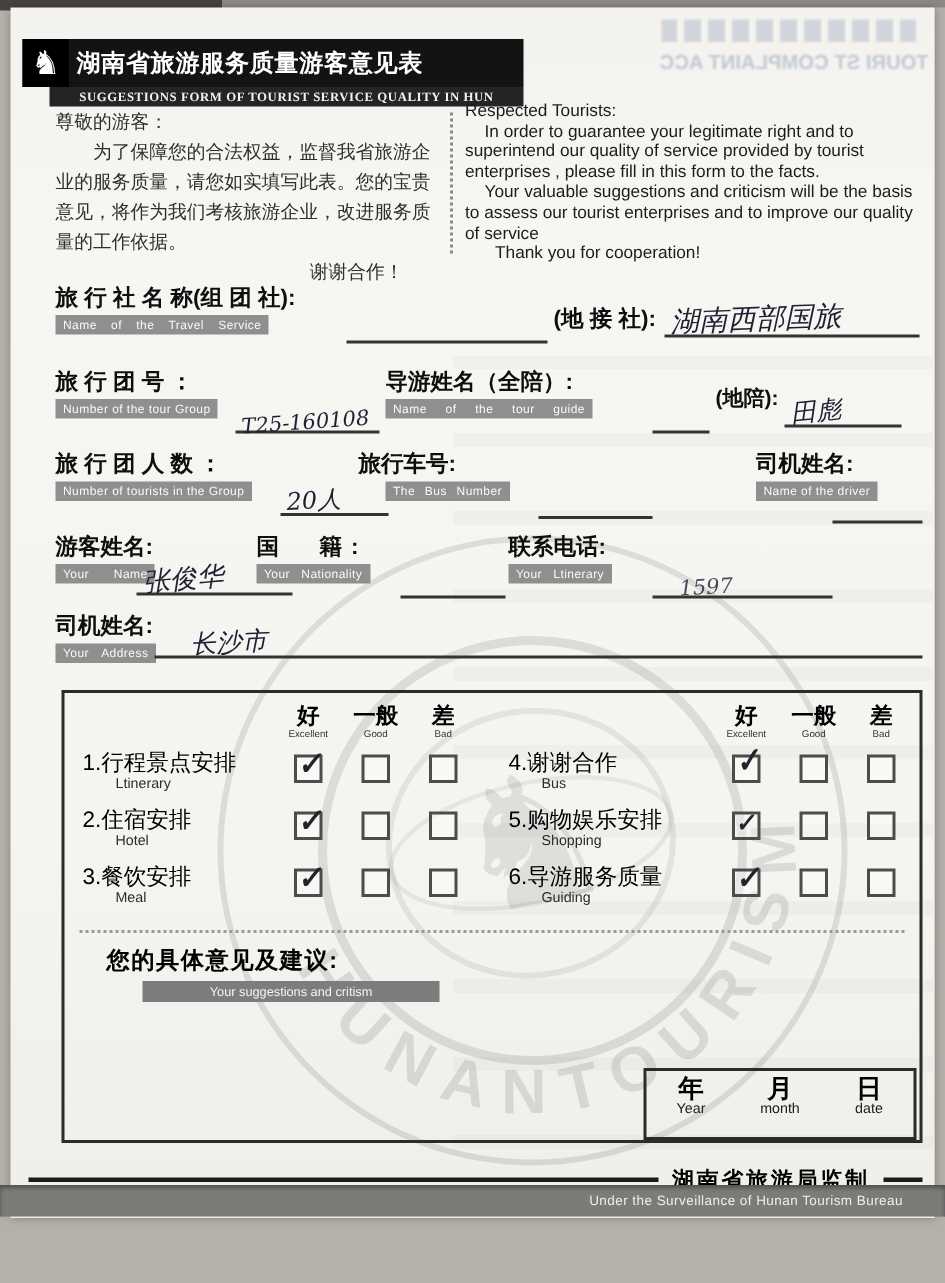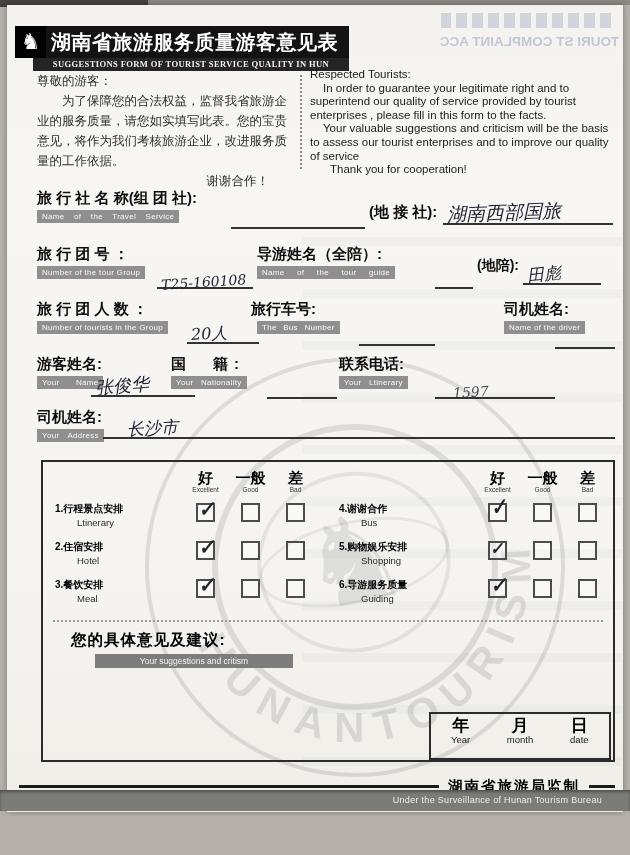--- a/index.html
+++ b/index.html
@@ -11,21 +11,21 @@
   
   .scan-top{position:absolute;left:0;top:0;width:630px;height:5px;background:#8d8a85;}
   .scan-top-dark{position:absolute;left:0;top:0;width:148px;height:7px;background:#45423f;}
   .bleed-grid{position:absolute;left:295px;top:232px;width:320px;height:540px;opacity:.38;
       background:repeating-linear-gradient(180deg,rgba(115,128,146,.14) 0 9px,transparent 9px 52px);}
   
   .title-bar{position:absolute;left:8px;top:21px;width:334px;height:32px;background:#131313;
              display:flex;align-items:center;}
   .horse-box{width:31px;height:32px;background:#000;color:#fff;font-size:22px;line-height:32px;
              text-align:center;flex:0 0 31px;}
-  .title-text{color:#fff;font-size:20px;font-weight:bold;padding-left:5px;white-space:nowrap;
+  .title-text{color:#fff;font-size:16px;font-weight:bold;padding-left:5px;white-space:nowrap;
               letter-spacing:.5px;}
   .subtitle-bar{position:absolute;left:26px;top:53px;width:316px;height:13px;background:#242424;
                 color:#f2f2f2;font-family:"Liberation Serif",serif;font-weight:bold;font-size:8.5px;
                 line-height:13px;text-align:center;letter-spacing:.4px;white-space:nowrap;}
   
   .bleed{position:absolute;left:368px;top:8px;width:244px;height:54px;transform:scaleX(-1);
          filter:blur(.7px);opacity:.6;}
   .bleed-cn{height:15px;width:170px;margin-left:8px;
       background:repeating-linear-gradient(90deg,#b9c2cf 0 11px,transparent 11px 16px);}
   .bleed-en{color:#9facc2;font-weight:bold;font-size:13.5px;margin-top:6px;white-space:nowrap;}
@@ -48,21 +48,21 @@
   .hw{position:absolute;bottom:-3px;left:4px;color:#1d2133;font-size:18px;white-space:nowrap;
       font-style:italic;font-family:"DejaVu Serif",serif;}
   
   .rate-box{position:absolute;left:34px;top:455px;width:570px;height:298px;border:2px solid #2b2b2b;}
   .rate-group{position:absolute;top:8px;display:grid;grid-template-rows:30px 38px 38px 38px;}
   .rg-left{left:12px;grid-template-columns:128px 45px 45px 45px;}
   .rg-right{left:296px;grid-template-columns:136px 45px 45px 45px;}
   .rh{text-align:center;}
   .rh-cn{font-weight:bold;font-size:15px;line-height:16px;}
   .rh-en{font-size:6.5px;color:#333;line-height:7px;}
-  .ri-cn{font-weight:bold;font-size:10px;white-space:nowrap;line-height:17px;}
+  .ri-cn{font-weight:normal;font-size:15px;white-space:nowrap;line-height:17px;}
   .ri-en{font-size:9.5px;color:#2b2b2b;padding-left:22px;line-height:11px;}
   .cbcell{display:flex;justify-content:center;align-items:flex-start;padding-top:3px;}
   .cb{width:15px;height:15px;border:2px solid #4c4c4c;position:relative;background:rgba(255,255,255,.35);}
   .check{position:absolute;top:-8px;left:0;font-size:20px;font-weight:bold;color:#23232e;
          transform:rotate(-6deg);font-style:italic;}
   .dot-div{position:absolute;left:10px;right:10px;top:158px;border-top:2px dotted #9a9a9a;}
   .sug-cn{position:absolute;left:28px;top:168px;font-weight:bold;font-size:15.5px;letter-spacing:1px;}
   .sug-en{position:absolute;left:52px;top:192px;width:198px;background:#7d7d7d;color:#f5f5f5;
           font-size:8.5px;text-align:center;padding:2px 0;}
   .date-box{position:absolute;left:386px;top:250px;width:178px;height:44px;border:2px solid #2b2b2b;
@@ -148,21 +148,21 @@
   <div class="cn-label sm" style="left:470px;top:252px;">(地陪):</div>
   <div class="fill" style="left:516px;top:254px;width:78px;">
     <span class="hw" style="font-size:17px;transform:rotate(-6deg);">田彪</span>
   </div>
 
   <div class="cn-label" style="left:30px;top:295px;">旅 行 团 人 数 ：</div>
   <div class="en-bar" style="left:30px;top:316px;">Number of tourists in the Group</div>
   <div class="fill" style="left:180px;top:313px;width:72px;">
     <span class="hw" style="font-size:16px;transform:rotate(-3deg);">20人</span>
   </div>
-  <div class="cn-label" style="left:244px;top:295px;text-align:center;">旅行车号:</div>
+  <div class="cn-label" style="left:232px;top:295px;text-align:center;">旅行车号:</div>
   <div class="en-bar" style="left:250px;top:316px;word-spacing:4px;">The Bus Number</div>
   <div class="fill" style="left:352px;top:315px;width:76px;"></div>
   <div class="cn-label" style="left:497px;top:295px;">司机姓名:</div>
   <div class="en-bar" style="left:497px;top:316px;">Name of the driver</div>
   <div class="fill" style="left:548px;top:318px;width:60px;"></div>
 
   <div class="cn-label" style="left:30px;top:350px;">游客姓名:</div>
   <div class="en-bar" style="left:30px;top:371px;word-spacing:14px;">Your Name</div>
   <div class="fill" style="left:84px;top:366px;width:104px;">
     <span class="hw" style="font-size:18px;transform:rotate(-5deg);">张俊华</span>

